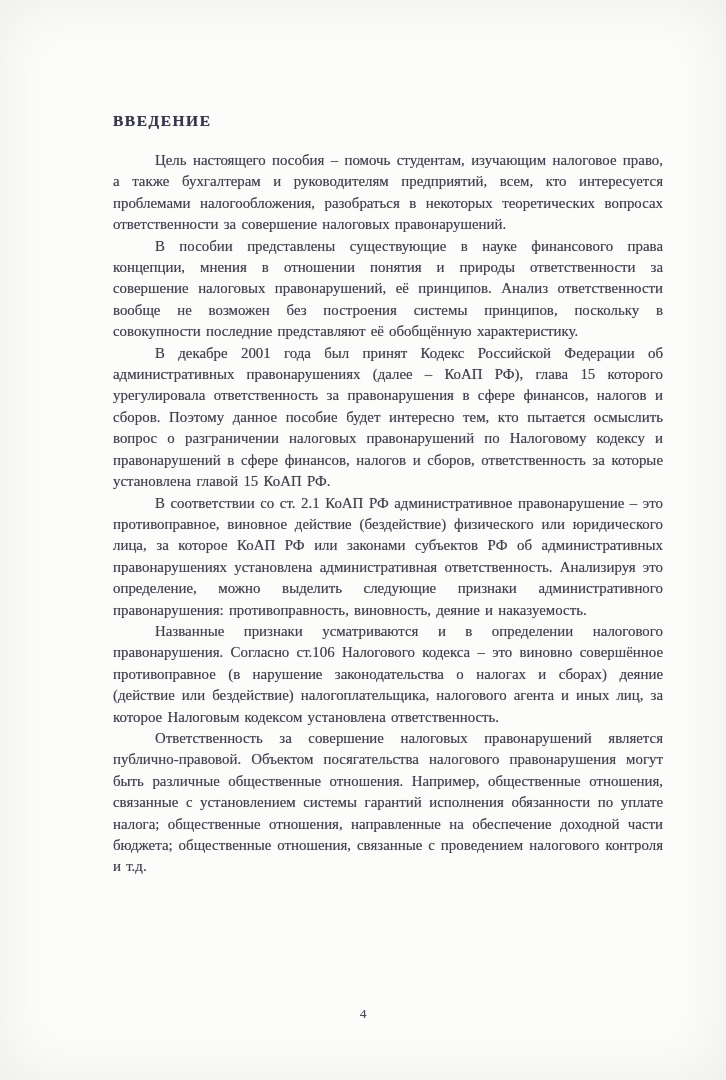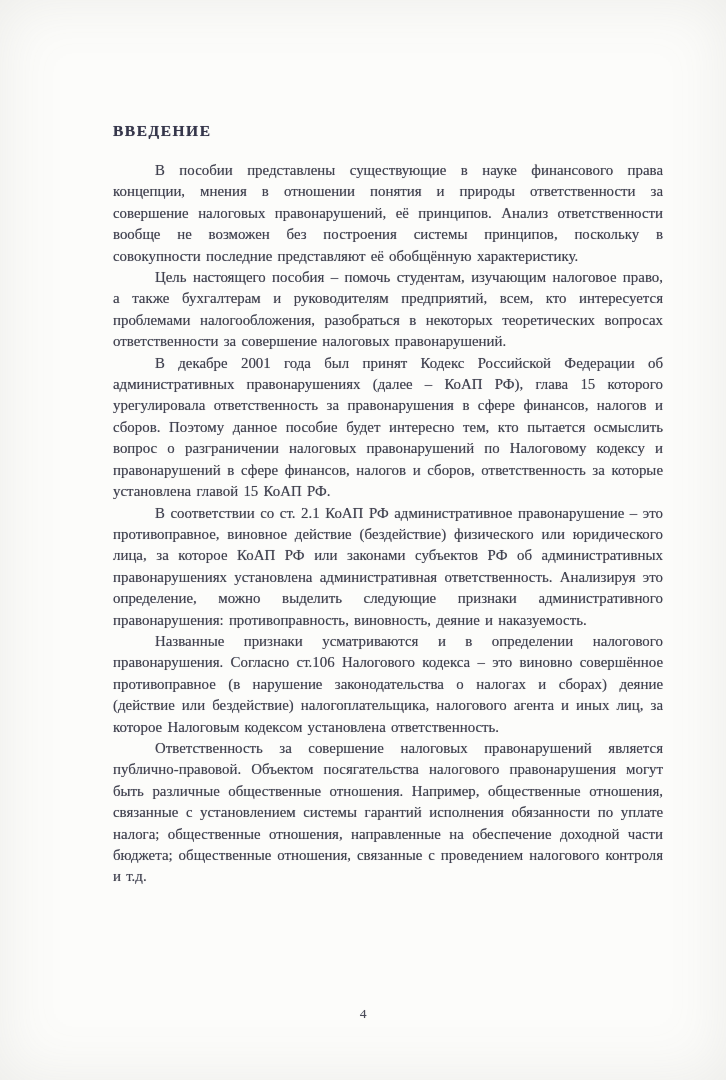--- a/index.html
+++ b/index.html
@@ -29,21 +29,21 @@
     position: absolute;
     left: 113px;
     top: 112px;
     width: 550px;
   }
   .doc-title {
     font-size: 15.5px;
     font-weight: bold;
     letter-spacing: 1.5px;
     color: #35364a;
-    margin: 10px 0 20px 0;
+    margin: 0 0 20px 0;
     text-shadow: 0 0 0.7px rgba(55,56,80,0.65);
   }
   .doc-paragraph {
     margin: 0;
     font-size: 14.9px;
     line-height: 21.4px;
     text-align: justify;
     text-indent: 42px;
     color: #41424f;
     text-shadow: 0 0 0.7px rgba(62,63,84,0.55);
@@ -59,21 +59,21 @@
     color: #4a4b58;
     text-shadow: 0 0 0.7px rgba(62,63,84,0.55);
   }
 </style>
 </head>
 <body>
 
 <div class="scan-page">
   <div class="text-block">
     <h1 class="doc-title">ВВЕДЕНИЕ</h1>
+    <p class="doc-paragraph">Цель настоящего пособия – помочь студентам, изучающим налоговое право, а также бухгалтерам и руководителям предприятий, всем, кто интересуется проблемами налогообложения, разобраться в некоторых теоретических вопросах ответственности за совершение налоговых правонарушений.</p>
     <p class="doc-paragraph">В пособии представлены существующие в науке финансового права концепции, мнения в отношении понятия и природы ответственности за совершение налоговых правонарушений, её принципов. Анализ ответственности вообще не возможен без построения системы принципов, поскольку в совокупности последние представляют её обобщённую характеристику.</p>
-    <p class="doc-paragraph">Цель настоящего пособия – помочь студентам, изучающим налоговое право, а также бухгалтерам и руководителям предприятий, всем, кто интересуется проблемами налогообложения, разобраться в некоторых теоретических вопросах ответственности за совершение налоговых правонарушений.</p>
     <p class="doc-paragraph">В декабре 2001 года был принят Кодекс Российской Федерации об административных правонарушениях (далее – КоАП РФ), глава 15 которого урегулировала ответственность за правонарушения в сфере финансов, налогов и сборов. Поэтому данное пособие будет интересно тем, кто пытается осмыслить вопрос о разграничении налоговых правонарушений по Налоговому кодексу и правонарушений в сфере финансов, налогов и сборов, ответственность за которые установлена главой 15 КоАП РФ.</p>
     <p class="doc-paragraph">В соответствии со ст. 2.1 КоАП РФ административное правонарушение – это противоправное, виновное действие (бездействие) физического или юридического лица, за которое КоАП РФ или законами субъектов РФ об административных правонарушениях установлена административная ответственность. Анализируя это определение, можно выделить следующие признаки административного правонарушения: противоправность, виновность, деяние и наказуемость.</p>
     <p class="doc-paragraph">Названные признаки усматриваются и в определении налогового правонарушения. Согласно ст.106 Налогового кодекса – это виновно совершённое противоправное (в нарушение законодательства о налогах и сборах) деяние (действие или бездействие) налогоплательщика, налогового агента и иных лиц, за которое Налоговым кодексом установлена ответственность.</p>
     <p class="doc-paragraph">Ответственность за совершение налоговых правонарушений является публично-правовой. Объектом посягательства налогового правонарушения могут быть различные общественные отношения. Например, общественные отношения, связанные с установлением системы гарантий исполнения обязанности по уплате налога; общественные отношения, направленные на обеспечение доходной части бюджета; общественные отношения, связанные с проведением налогового контроля и т.д.</p>
   </div>
   <div class="page-number">4</div>
 </div>
 
 </body></html>

